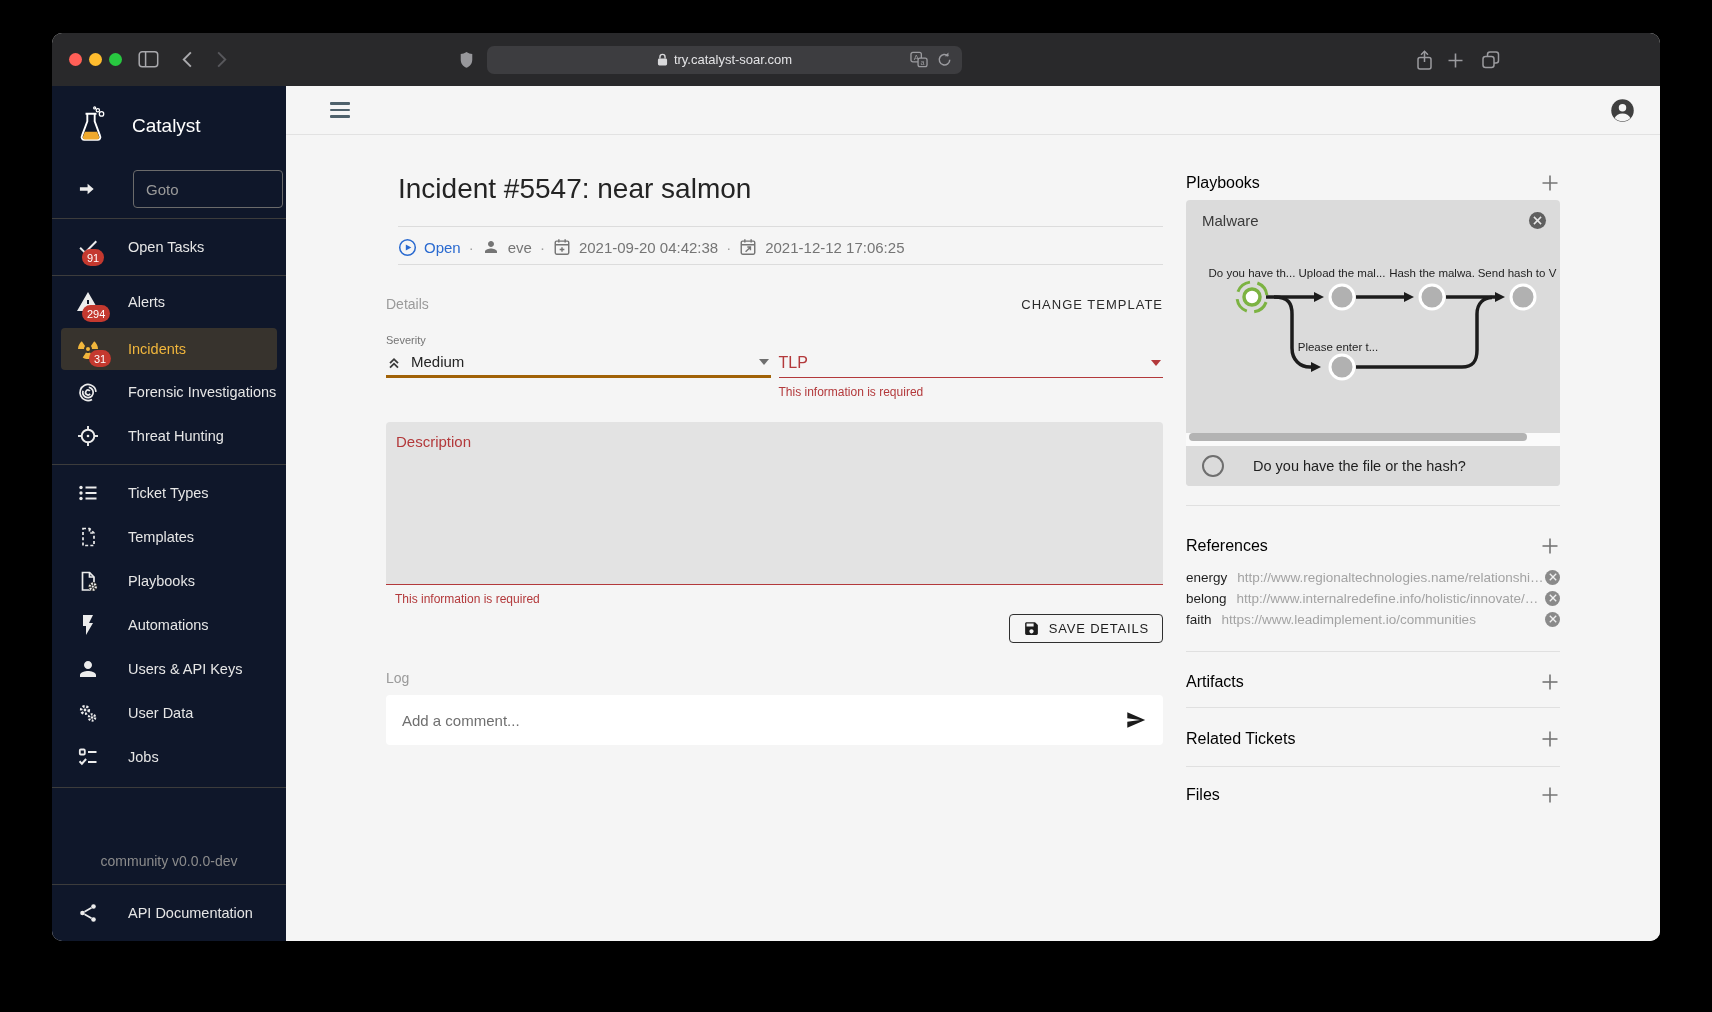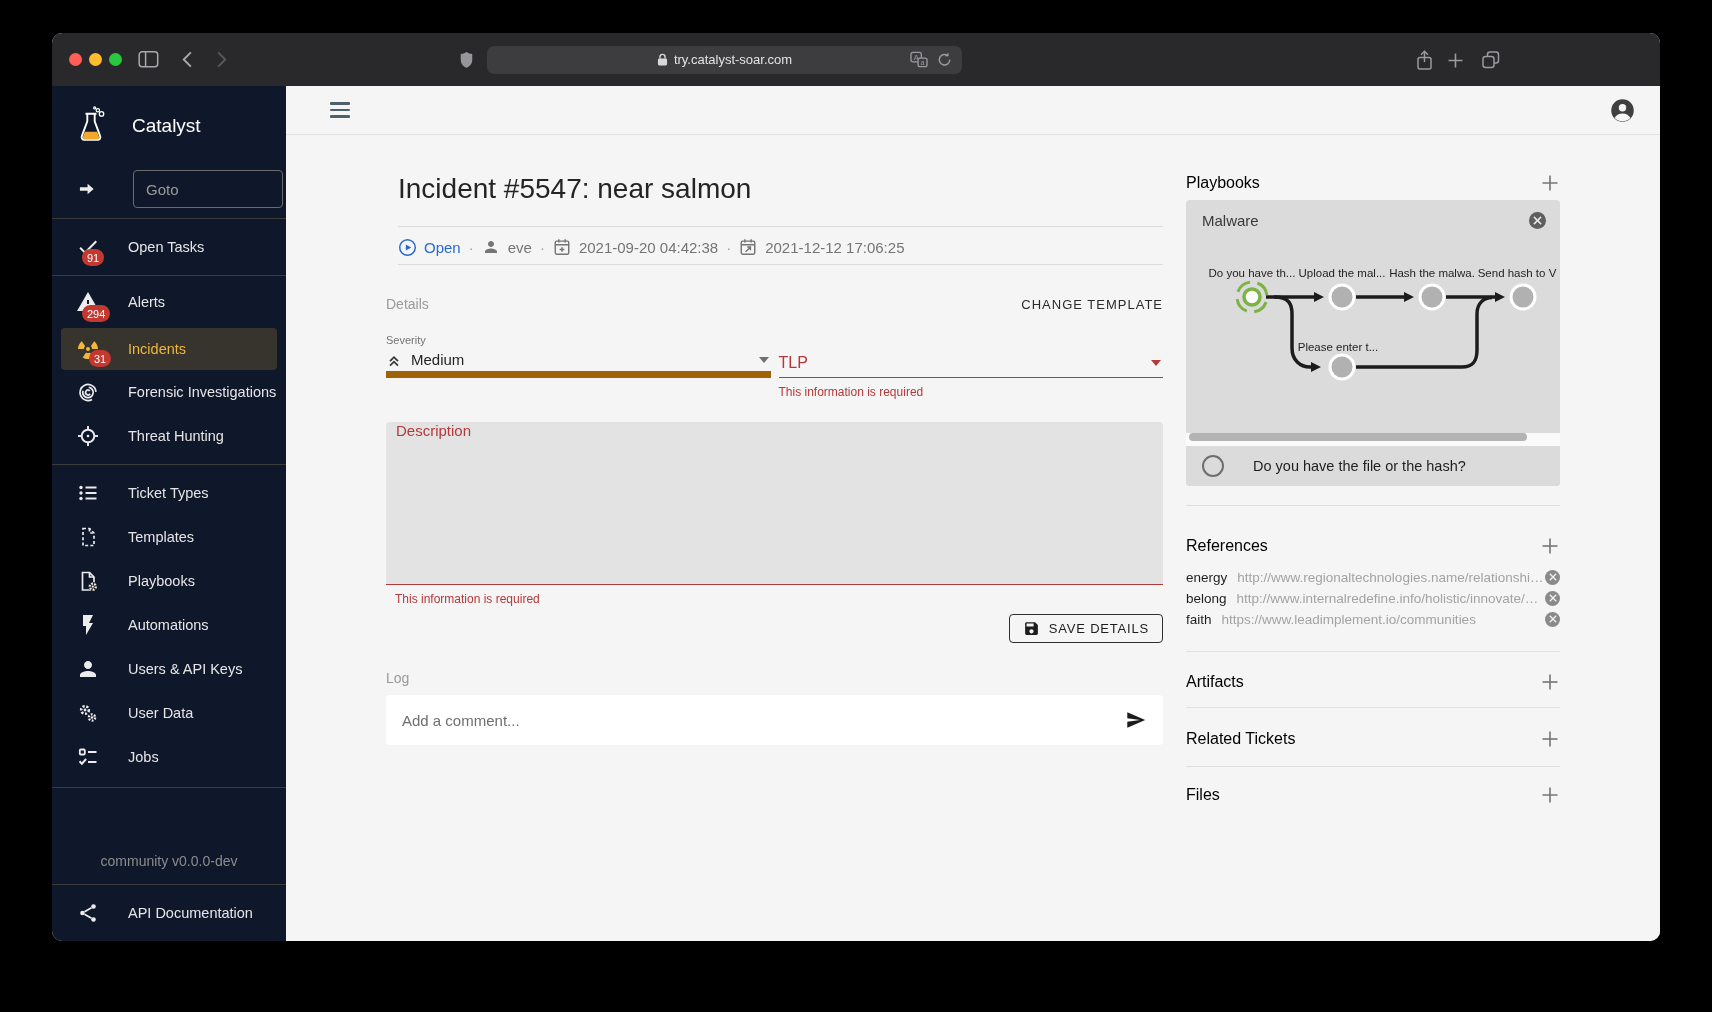--- a/index.html
+++ b/index.html
@@ -62,30 +62,30 @@
   .sep{color:#9e9e9e;}
   .hr2{margin-top:6px;}
 
   .details-head{margin-top:29px;display:flex;justify-content:space-between;align-items:center;height:20px;}
   .sec-label{font-size:14px;color:#9a9a9a;}
   .chg-btn{font-size:13px;color:#2b2b2b;letter-spacing:1px;background:none;border:none;cursor:pointer;font-weight:500;font-family:inherit;}
 
   .fields-row{display:flex;gap:8px;margin-top:20px;}
   .field{flex:1;}
   .f-label{font-size:11px;color:#757575;height:14px;}
-  .f-value{height:30px;display:flex;align-items:center;border-bottom:7px solid #a16207;gap:9px;}
+  .f-value{height:30px;display:flex;align-items:center;border-bottom:3px solid #a16207;gap:9px;}
   .f-value .f-text{font-size:15px;color:#242424;flex:1;}
   .caret{width:0;height:0;border-left:5px solid transparent;border-right:5px solid transparent;border-top:6px solid #6f6f6f;margin-right:2px;}
   .field-error .f-value{border-bottom:1.5px solid #b3393b;}
   .field-error .f-text{color:#b3393b;font-size:16px;}
   .field-error .caret{border-top-color:#b3393b;}
   .err-text{font-size:12px;color:#b3393b;margin-top:7px;}
 
   .desc-box{margin-top:23px;height:163px;background:#e3e3e3;border-radius:4px 4px 0 0;border-bottom:1.5px solid #b3393b;position:relative;}
-  .desc-ph{position:absolute;left:10px;top:0;font-size:15px;color:#b3393b;}
+  .desc-ph{position:absolute;left:10px;top:11px;font-size:15px;color:#b3393b;}
   .desc-err{margin-left:9px;}
 
   .save-row{display:flex;justify-content:flex-end;margin-top:8px;}
   .save-btn{display:flex;align-items:center;gap:9px;height:29px;padding:0 13px;border:1px solid #2f2f2f;border-radius:4px;background:none;cursor:pointer;font-family:inherit;font-size:13px;color:#1d1d1d;letter-spacing:.8px;font-weight:500;}
 
   .log-label{margin-top:27px;}
   .log-card{margin-top:9px;height:50px;background:#fff;border-radius:4px;display:flex;align-items:center;padding:0 16px;}
   .log-input{flex:1;border:none;outline:none;font-size:15px;color:#333;background:transparent;font-family:inherit;}
   .log-input::placeholder{color:#6f6f6f;}
 

